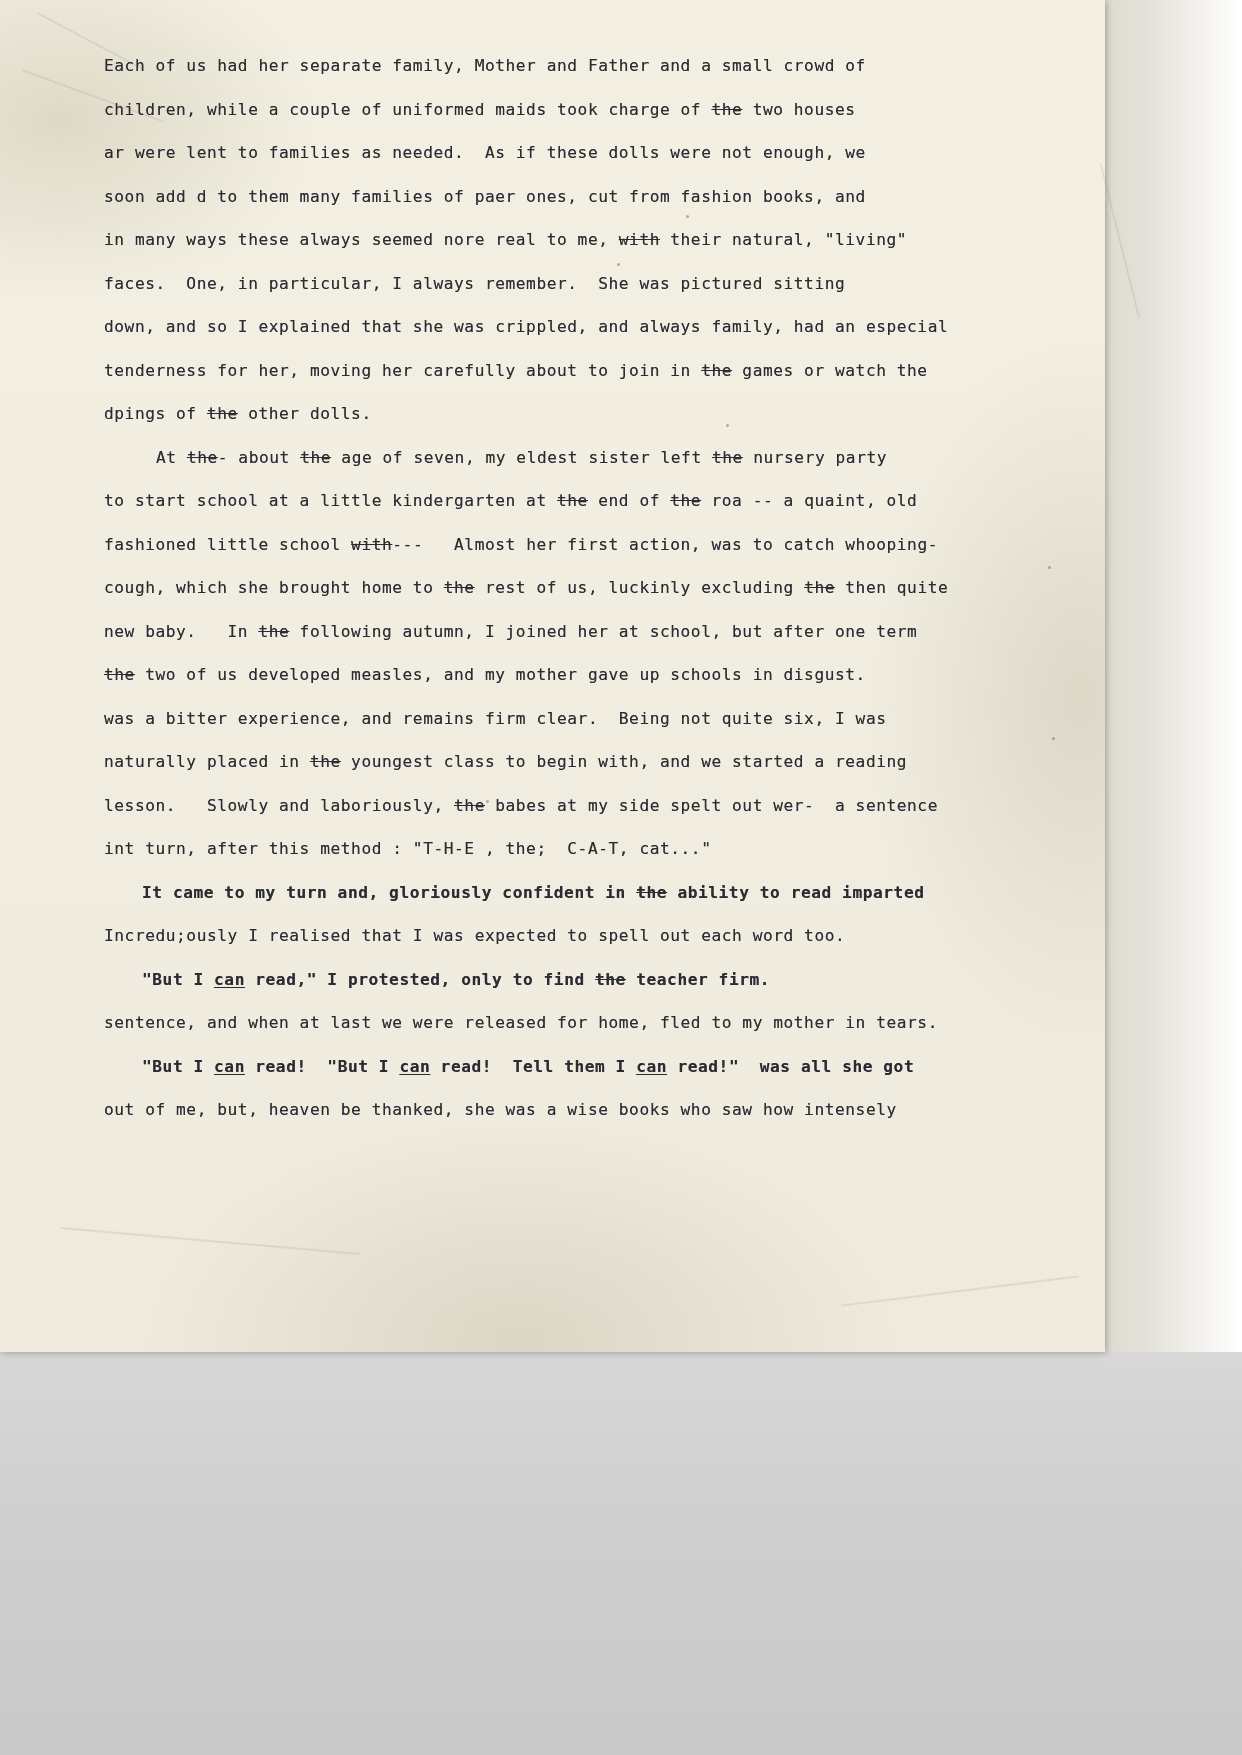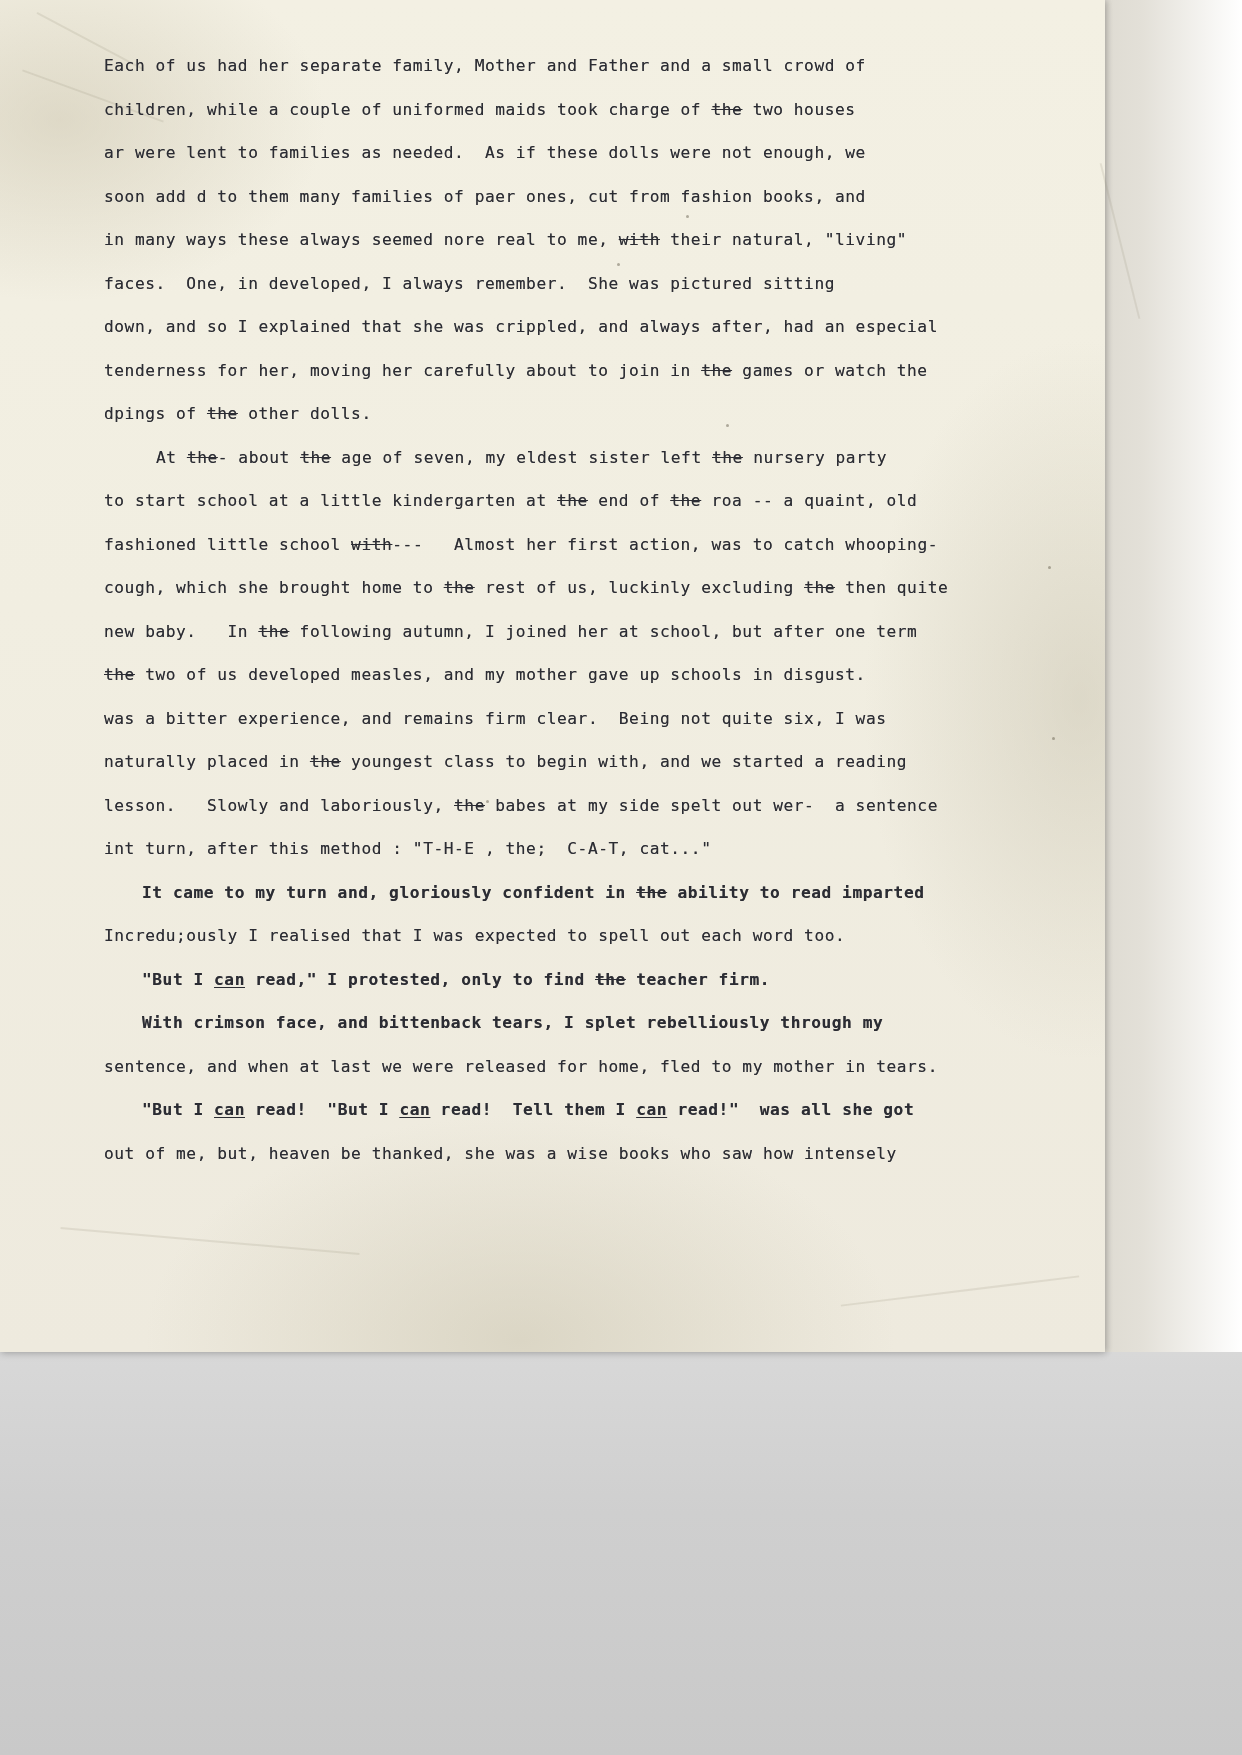--- a/index.html
+++ b/index.html
@@ -121,43 +121,42 @@
     <div class="speck" style="left:1052px; top:737px;"></div>
     <div class="speck" style="left:486px; top:800px;"></div>
 
     <div id="typescript">
 
       <div class="line">Each of us had her separate family, Mother and Father and a small crowd of</div>
       <div class="line">children, while a couple of uniformed maids took charge of <s class="st">the</s> two houses</div>
       <div class="line">ar were lent to families as needed.  As if these dolls were not enough, we</div>
       <div class="line">soon add d to them many families of paer ones, cut from fashion books, and</div>
       <div class="line">in many ways these always seemed nore real to me, <s class="st">with</s> their natural, "living"</div>
-      <div class="line">faces.  One, in developed, I always remember.  She was pictured sitting</div>
-      <div class="line">down, and so I explained that she was crippled, and always after, had an especial</div>
+      <div class="line">faces.  One, in particular, I always remember.  She was pictured sitting</div>
+      <div class="line">down, and so I explained that she was crippled, and always family, had an especial</div>
       <div class="line">tenderness for her, moving her carefully about to join in <s class="st">the</s> games or watch the</div>
       <div class="line">dpings of <s class="st">the</s> other dolls.</div>
 
       <div class="line indent">At <s class="st">the</s>- about <s class="st">the</s> age of seven, my eldest sister left <s class="st">the</s> nursery party</div>
       <div class="line">to start school at a little kindergarten at <s class="st">the</s> end of <s class="st">the</s> roa -- a quaint, old</div>
       <div class="line">fashioned little school <s class="st">with</s>---   Almost her first action, was to catch whooping-</div>
       <div class="line">cough, which she brought home to <s class="st">the</s> rest of us, luckinly excluding <s class="st">the</s> then quite</div>
       <div class="line">new baby.   In <s class="st">the</s> following autumn, I joined her at school, but after one term</div>
       <div class="line"><s class="st">the</s> two of us developed measles, and my mother gave up schools in disgust.</div>
 
       <div class="line">was a bitter experience, and remains firm clear.  Being not quite six, I was</div>
       <div class="line">naturally placed in <s class="st">the</s> youngest class to begin with, and we started a reading</div>
       <div class="line">lesson.   Slowly and laboriously, <s class="st">the</s> babes at my side spelt out wer-  a sentence</div>
       <div class="line">int turn, after this method : "T-H-E , the;  C-A-T, cat..."</div>
 
       <div class="line indent-sm">It came to my turn and, gloriously confident in <s class="st">the</s> ability to read imparted</div>
       <div class="line">Incredu;ously I realised that I was expected to spell out each word too.</div>
 
       <div class="line indent-sm">"But I <u class="ul">can</u> read," I protested, only to find <s class="st">the</s> teacher firm.</div>
 
-      <div class="line indent-sm">With crimson face, and bittenback tears, I splet rebelliously through my</div>
       <div class="line">sentence, and when at last we were released for home, fled to my mother in tears.</div>
 
       <div class="line indent-sm">"But I <u class="ul">can</u> read!  "But I <u class="ul">can</u> read!  Tell them I <u class="ul">can</u> read!"  was all she got</div>
       <div class="line">out of me, but, heaven be thanked, she was a wise books who saw how intensely</div>
 
     </div>
   </div>
 </div>
 
 </body></html>

